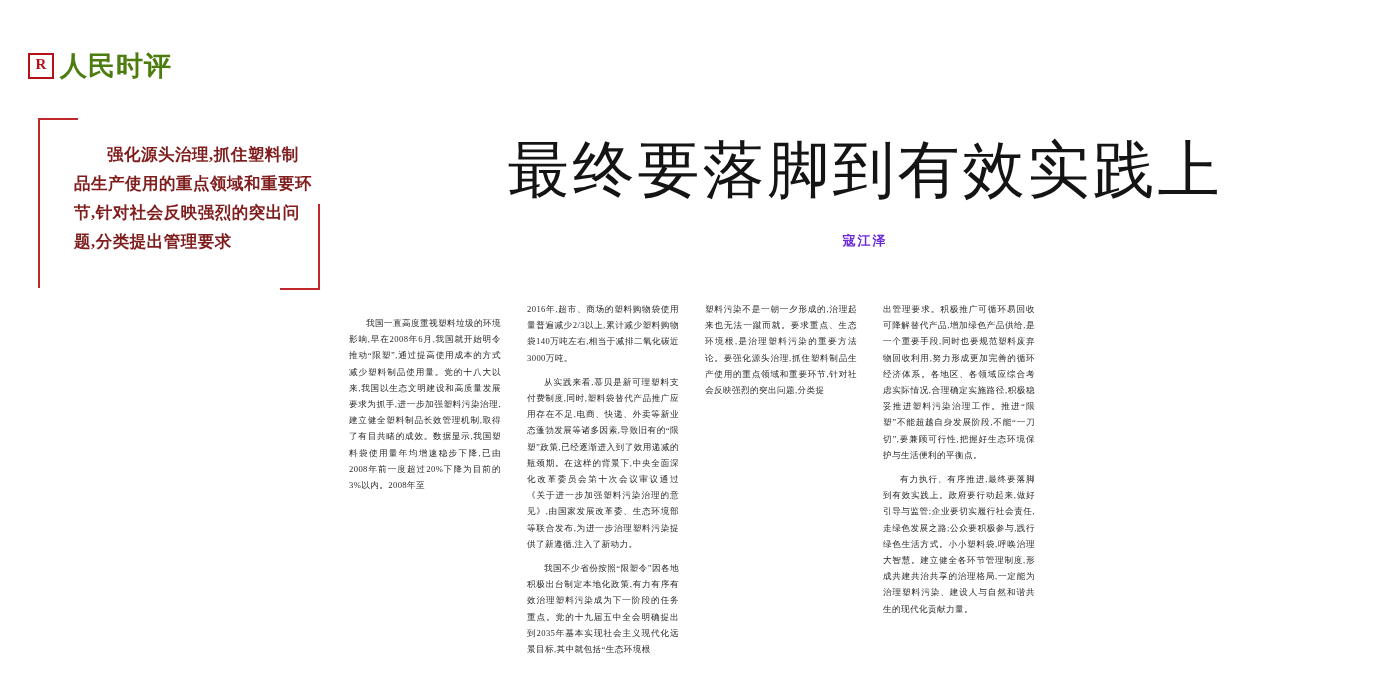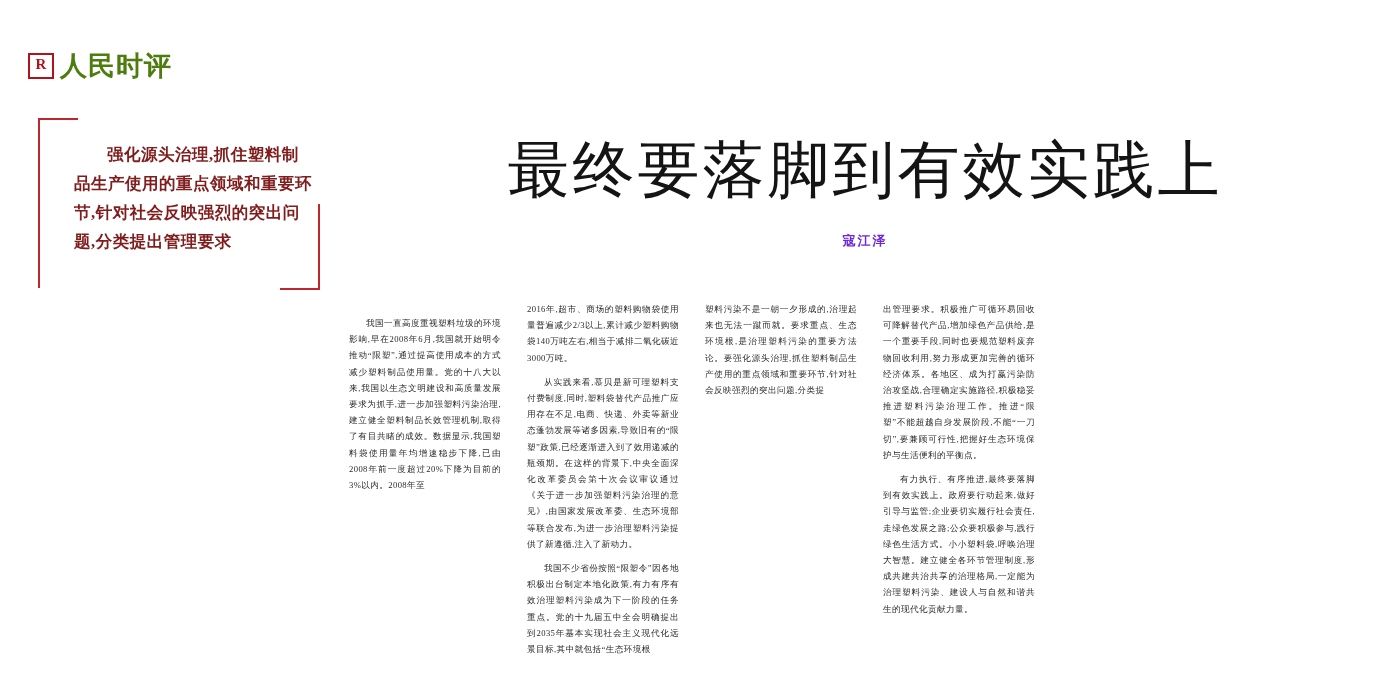--- a/index.html
+++ b/index.html
@@ -182,18 +182,18 @@
       <p>2016年,超市、商场的塑料购物袋使用量普遍减少2/3以上,累计减少塑料购物袋140万吨左右,相当于减排二氧化碳近3000万吨。</p>
       <p>从实践来看,慕贝是新可理塑料支付费制度,同时,塑料袋替代产品推广应用存在不足,电商、快递、外卖等新业态蓬勃发展等诸多因素,导致旧有的“限塑”政策,已经逐渐进入到了效用递减的瓶颈期。在这样的背景下,中央全面深化改革委员会第十次会议审议通过《关于进一步加强塑料污染治理的意见》,由国家发展改革委、生态环境部等联合发布,为进一步治理塑料污染提供了新遵循,注入了新动力。</p>
       <p>我国不少省份按照“限塑令”因各地积极出台制定本地化政策,有力有序有效治理塑料污染成为下一阶段的任务重点。党的十九届五中全会明确提出到2035年基本实现社会主义现代化远景目标,其中就包括“生态环境根</p>
     </div>
 
     <div class="col nofirstindent">
       <p>塑料污染不是一朝一夕形成的,治理起来也无法一蹴而就。要求重点、生态环境根,是治理塑料污染的重要方法论。要强化源头治理,抓住塑料制品生产使用的重点领域和重要环节,针对社会反映强烈的突出问题,分类提</p>
     </div>
 
     <div class="col nofirstindent">
-      <p>出管理要求。积极推广可循环易回收可降解替代产品,增加绿色产品供给,是一个重要手段,同时也要规范塑料废弃物回收利用,努力形成更加完善的循环经济体系。各地区、成为打赢污染防治攻坚战,合理确定实施路径,积极稳妥推进塑料污染治理工作。推进“限塑”不能超越自身发展阶段,不能“一刀切”,要兼顾可行性,把握好生态环境保护与生活便利的平衡点。</p>
+      <p>出管理要求。积极推广可循环易回收可降解替代产品,增加绿色产品供给,是一个重要手段,同时也要规范塑料废弃物回收利用,努力形成更加完善的循环经济体系。各地区、各领域应综合考虑实际情况,合理确定实施路径,积极稳妥推进塑料污染治理工作。推进“限塑”不能超越自身发展阶段,不能“一刀切”,要兼顾可行性,把握好生态环境保护与生活便利的平衡点。</p>
       <p>有力执行、有序推进,最终要落脚到有效实践上。政府要行动起来,做好引导与监管;企业要切实履行社会责任,走绿色发展之路;公众要积极参与,践行绿色生活方式。小小塑料袋,呼唤治理大智慧。建立健全各环节管理制度,形成共建共治共享的治理格局,一定能为治理塑料污染、建设人与自然和谐共生的现代化贡献力量。</p>
     </div>
   </div>
 
 </div>
 
 </body></html>

